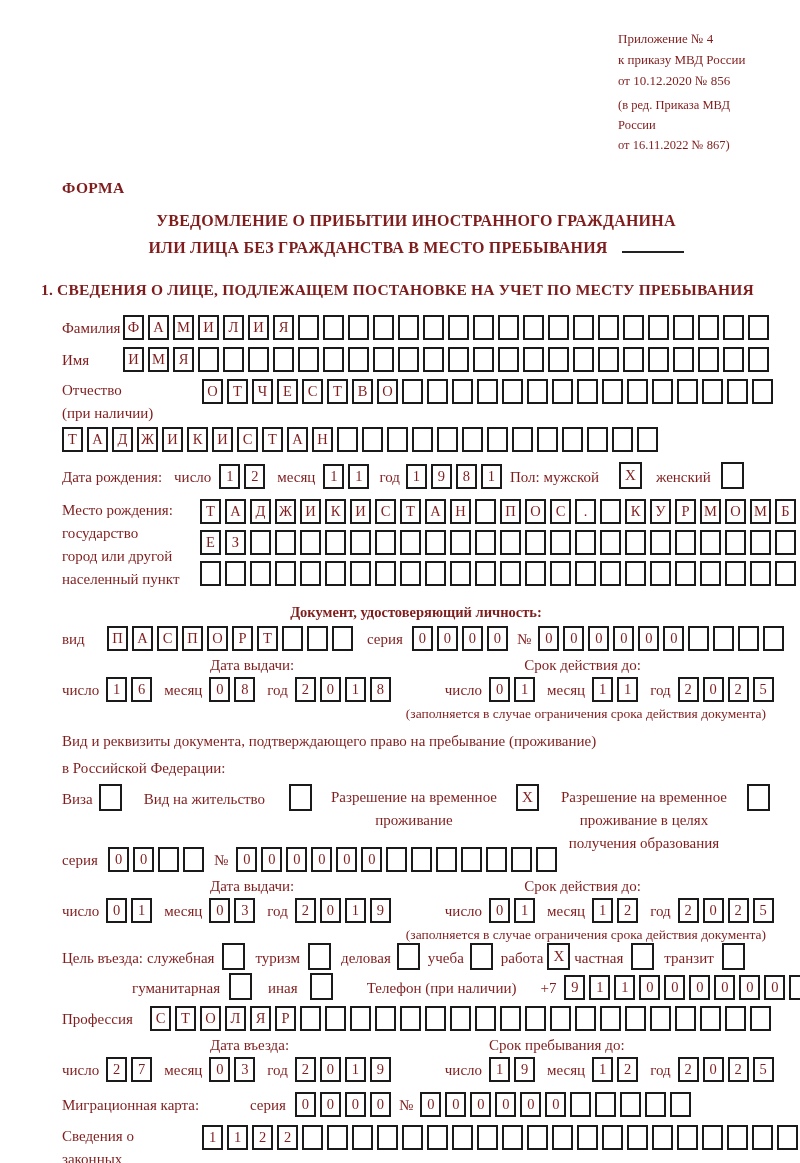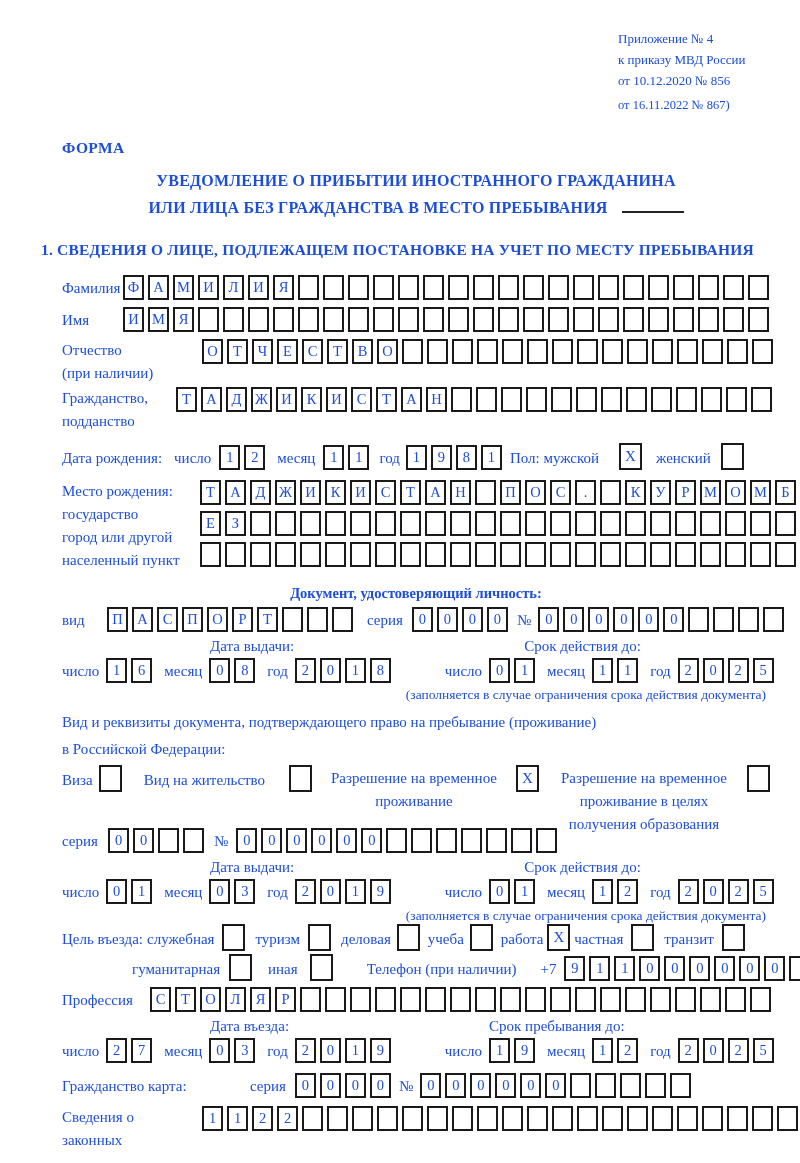--- a/index.html
+++ b/index.html
@@ -1,17 +1,17 @@
 <!DOCTYPE html>
 <html><head>
 <meta charset="utf-8">
 <style>
   html,body{margin:0;padding:0;background:#e8e8e8;}
   .page{
-    width:800px;height:1163px;margin:0 auto;background:#ffffff;color:#1d4ed8;
+    width:800px;height:1163px;margin:0 auto;background:#ffffff;color:#7f1d1d;
     font-family:"Liberation Serif","DejaVu Serif",serif;
     box-sizing:border-box;padding:28px 30px 10px 62px;overflow:hidden;position:relative;
   }
   .appendix{margin-left:556px;font-size:13px;line-height:21px;}
   .appendix .edition{margin-top:4px;font-size:12.5px;line-height:20px;}
   .forma{margin-top:24px;text-align:left;padding-right:12px;font-weight:bold;font-size:15.5px;letter-spacing:.4px;}
   .title{margin-top:10px;text-align:center;font-weight:bold;font-size:16px;line-height:27px;letter-spacing:.2px;}
   .blank-line{display:inline-block;width:62px;border-bottom:2px solid #222;margin-left:14px;vertical-align:baseline;}
   .sec-heading{margin-top:20px;margin-left:-21px;font-weight:bold;font-size:15.5px;white-space:nowrap;letter-spacing:.2px;}
   .row{display:flex;align-items:flex-start;margin-top:7px;}
@@ -41,20 +41,21 @@
 </head>
 <body>
 
 <div class="page">
 
   <div class="appendix">
     <div>Приложение № 4</div>
     <div>к приказу МВД России</div>
     <div>от 10.12.2020 № 856</div>
     <div class="edition">
+      <div>(в ред. Приказа МВД России</div>
       <div>от 16.11.2022 № 867)</div>
     </div>
   </div>
 
   <div class="forma">ФОРМА</div>
 
   <div class="title">
     <div>УВЕДОМЛЕНИЕ О ПРИБЫТИИ ИНОСТРАННОГО ГРАЖДАНИНА</div>
     <div><span>ИЛИ ЛИЦА БЕЗ ГРАЖДАНСТВА В МЕСТО ПРЕБЫВАНИЯ</span><span class="blank-line"></span></div>
   </div>
@@ -151,24 +152,20 @@
         <span class="cell"></span>
         <span class="cell"></span>
         <span class="cell"></span>
         <span class="cell"></span>
         <span class="cell"></span>
         <span class="cell"></span>
       </span>
   </div>
 
   <div class="row" style="margin-top:2px;">
-    <span class="lbl-col" style="width:114px;">
-      <div>Гражданство,</div>
-      <div>подданство</div>
-    </span>
     <span class="box-row">
         <span class="cell">Т</span>
         <span class="cell">А</span>
         <span class="cell">Д</span>
         <span class="cell">Ж</span>
         <span class="cell">И</span>
         <span class="cell">К</span>
         <span class="cell">И</span>
         <span class="cell">С</span>
         <span class="cell">Т</span>
@@ -598,21 +595,21 @@
       <span class="box-row">
           <span class="cell">2</span>
           <span class="cell">0</span>
           <span class="cell">2</span>
           <span class="cell">5</span>
         </span>
     </span>
   </div>
 
   <div class="row" style="margin-top:10px;">
-    <span class="lbl" style="width:188px;">Гражданство карта:</span>
+    <span class="lbl" style="width:188px;">Миграционная карта:</span>
     <span class="lbl" style="margin-right:9px;">серия</span>
     <span class="box-row" style="margin-right:8px;">
         <span class="cell">0</span>
         <span class="cell">0</span>
         <span class="cell">0</span>
         <span class="cell">0</span>
       </span>
     <span class="lbl" style="margin-right:7px;">№</span>
     <span class="box-row">
         <span class="cell">0</span>

